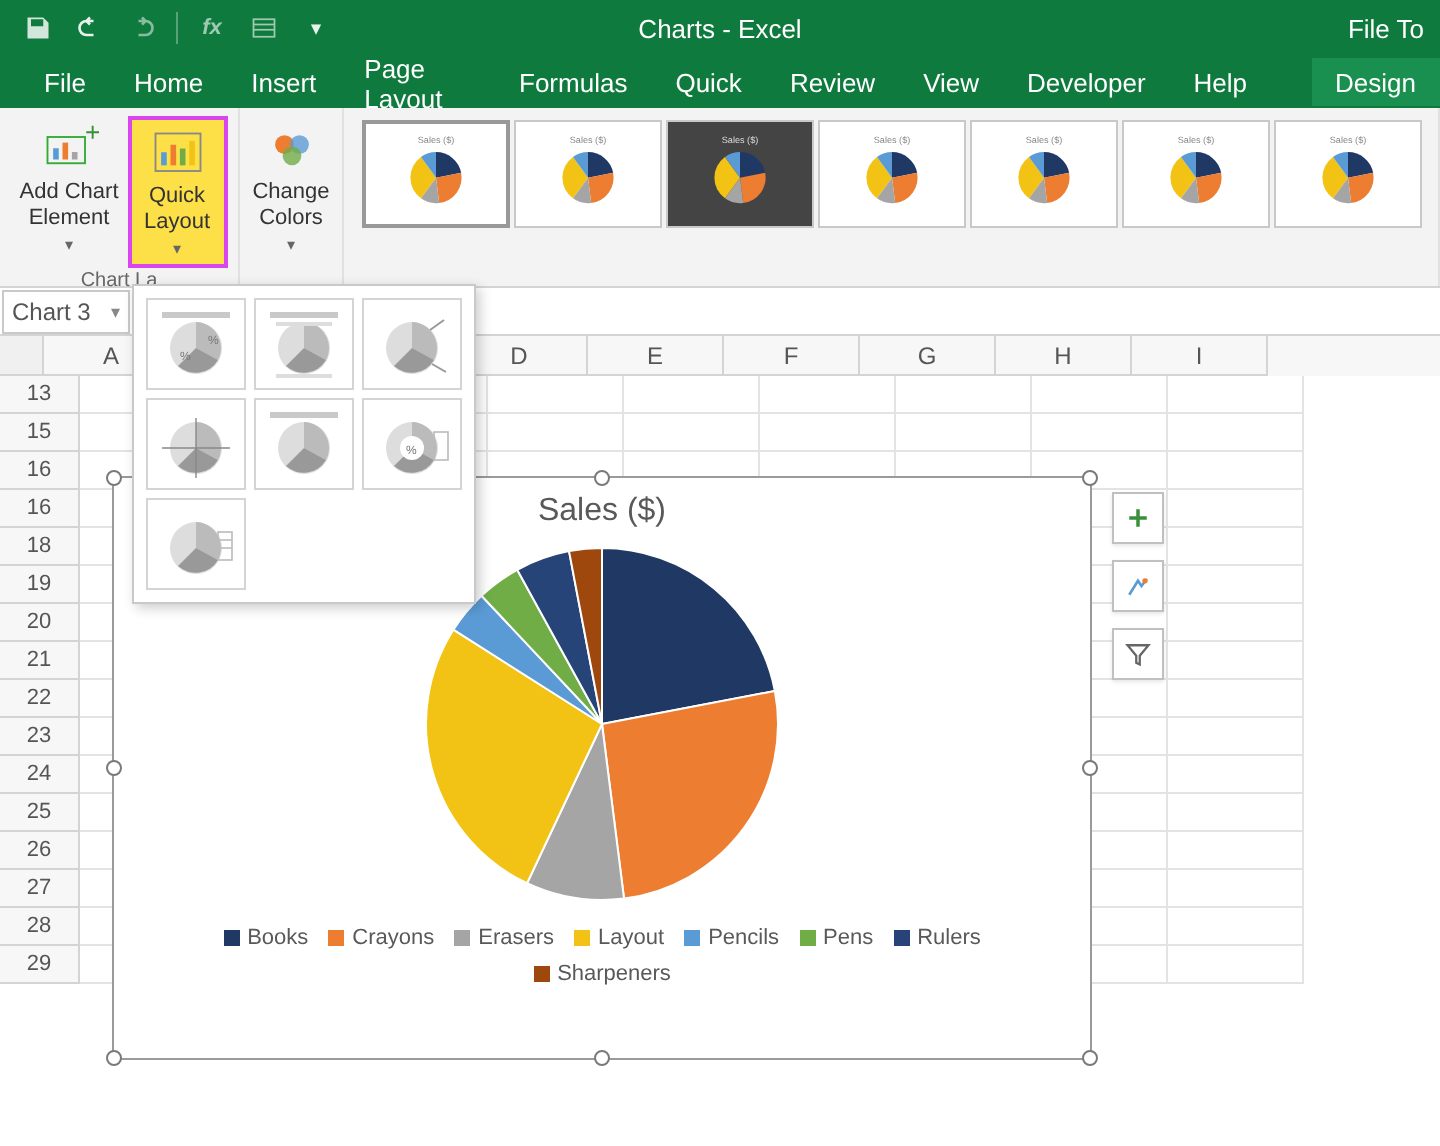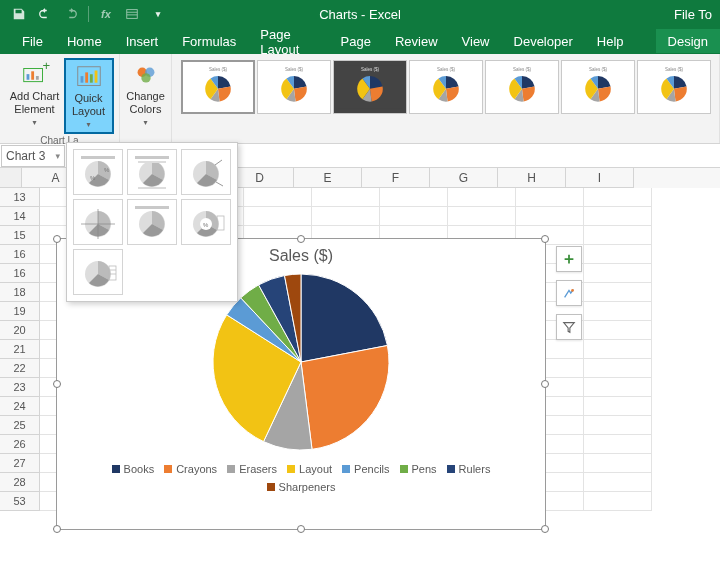--- a/index.html
+++ b/index.html
@@ -19,21 +19,21 @@
 .tab { padding: 5px 12px 4px; font-size: 13px; cursor: pointer; }
 .tab.active { background: #fff; color: #0f7a3e; }
 .tab.design { background: #1a9050; margin-left: 20px; }
 
 
 .ribbon { background: #f3f3f3; border-bottom: 1px solid #d4d4d4; height: 90px; display: flex; position: relative; }
 .ribbon-group { border-right: 1px solid #e1e1e1; display: flex; flex-direction: column; align-items: center; justify-content: space-between; padding: 4px 2px 0; height: 100%; }
 .ribbon-group-label { font-size: 10px; color: #666; padding: 1px 0 2px; width: 100%; text-align: center; }
 .ribbon-btns { display: flex; }
 .ribbon-lgbtn { width: 50px; display: flex; flex-direction: column; align-items: center; padding: 2px 2px; font-size: 11px; line-height: 1.2; text-align: center; gap: 2px;}
-.ribbon-lgbtn.highlighted { border: 2px solid #0369a1; background: #7dd3fc; }
+.ribbon-lgbtn.highlighted { border: 2px solid #d946ef; background: #fde047; }
 .ribbon-lgbtn .ico { width: 30px; height: 28px; display: flex; align-items: center; justify-content: center; }
 .gallery { display: flex; gap: 2px; padding: 2px; align-items: flex-start; flex: 1;}
 .gallery-item { width: 74px; height: 54px; border: 1px solid #c9c9c9; background: #fff; display: flex; align-items: center; justify-content: center; position: relative;}
 .gallery-item.sel { border: 2px solid #999; }
 .gallery-item svg { width: 64px; height: 44px; }
 
 
 .ql-dropdown { position: absolute; top: 142px; left: 66px; background: #fff; border: 1px solid #c9c9c9; box-shadow: 2px 2px 6px rgba(0,0,0,0.2); padding: 6px; z-index: 100; display: grid; grid-template-columns: repeat(3, 50px); grid-auto-rows: 46px; gap: 4px;}
 .ql-item { border: 1px solid #d4d4d4; background: #fff; display: flex; align-items: center; justify-content: center; }
 .ql-item svg { width: 40px; height: 36px; }
@@ -105,23 +105,23 @@
     <div class="qat-btn" style="font-size:9px">▾</div>
   </div>
   <div class="title-center">Charts  -  Excel</div>
   <div class="title-right">File To</div>
 </div>
 
 <div class="tabs" id="tabs">
     <div class="tab">File</div>
     <div class="tab">Home</div>
     <div class="tab">Insert</div>
+    <div class="tab">Page Layout</div>
     <div class="tab">Formulas</div>
-    <div class="tab">Page Layout</div>
-    <div class="tab">Page</div>
+    <div class="tab">Quick</div>
     <div class="tab">Review</div>
     <div class="tab">View</div>
     <div class="tab">Developer</div>
     <div class="tab">Help</div>
     <div class="tab design active" style="background: rgb(26, 144, 80); color: rgb(255, 255, 255);">Design</div>
   </div>
 
 <div class="ribbon">
   <div class="ribbon-group" style="width:120px">
     <div class="ribbon-btns">
@@ -274,32 +274,20 @@
         <div class="cell"></div>
         <div class="cell"></div>
         <div class="cell"></div>
         <div class="cell"></div>
         <div class="cell"></div>
         <div class="cell"></div>
         <div class="cell"></div>
         <div class="cell"></div>
       </div>
       <div class="row">
-        <div class="rowh">14</div>
-        <div class="cell"></div>
-        <div class="cell"></div>
-        <div class="cell"></div>
-        <div class="cell"></div>
-        <div class="cell"></div>
-        <div class="cell"></div>
-        <div class="cell"></div>
-        <div class="cell"></div>
-        <div class="cell"></div>
-      </div>
-      <div class="row">
         <div class="rowh">15</div>
         <div class="cell"></div>
         <div class="cell"></div>
         <div class="cell"></div>
         <div class="cell"></div>
         <div class="cell"></div>
         <div class="cell"></div>
         <div class="cell"></div>
         <div class="cell"></div>
         <div class="cell"></div>
@@ -454,21 +442,21 @@
         <div class="cell"></div>
         <div class="cell"></div>
         <div class="cell"></div>
         <div class="cell"></div>
         <div class="cell"></div>
         <div class="cell"></div>
         <div class="cell"></div>
         <div class="cell"></div>
       </div>
       <div class="row">
-        <div class="rowh">53</div>
+        <div class="rowh">29</div>
         <div class="cell"></div>
         <div class="cell"></div>
         <div class="cell"></div>
         <div class="cell"></div>
         <div class="cell"></div>
         <div class="cell"></div>
         <div class="cell"></div>
         <div class="cell"></div>
         <div class="cell"></div>
       </div>

